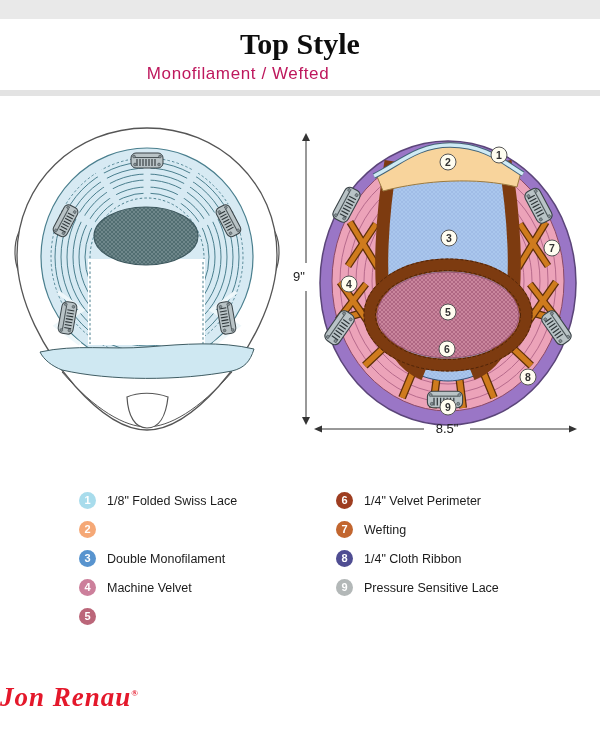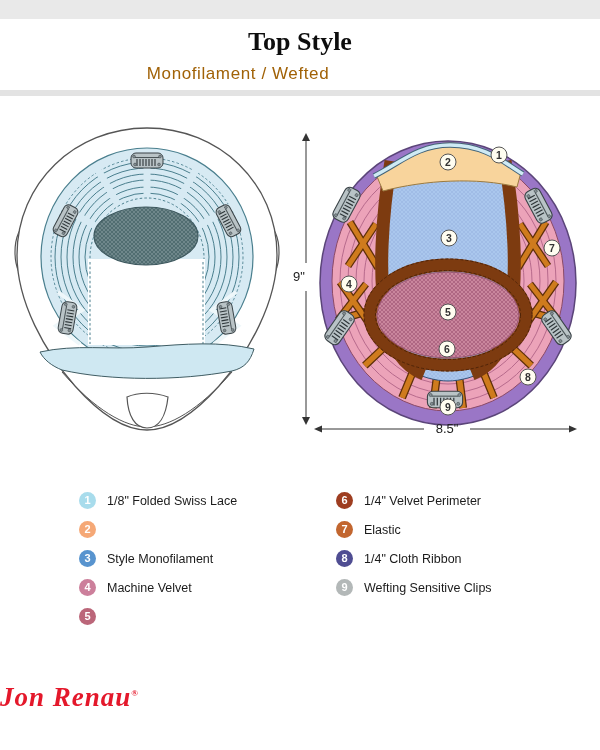--- a/index.html
+++ b/index.html
@@ -1,22 +1,22 @@
 <!DOCTYPE html>
 <html><head>
 <meta charset="utf-8">
 <style>
   html,body{margin:0;padding:0;background:#fff;}
   .page{position:relative;width:600px;height:750px;background:#ffffff;overflow:hidden;
         font-family:"Liberation Sans", sans-serif;}
   .topbar{position:absolute;top:0;left:0;width:600px;height:19px;background:#e9e9e9;}
   .title{position:absolute;top:27px;left:0;width:600px;text-align:center;
-         font-family:"Liberation Serif", serif;font-weight:bold;font-size:26px;color:#0d0d0d;}
+         font-family:"Liberation Serif", serif;font-weight:bold;font-size:30px;color:#0d0d0d;}
   .subtitle{position:absolute;top:64px;left:0;width:476px;text-align:center;
-            font-size:17px;color:#a16207;letter-spacing:0.6px;}
+            font-size:17px;color:#be185d;letter-spacing:0.6px;}
   .divider{position:absolute;top:90px;left:0;width:600px;height:6px;background:#e3e3e3;}
   .fig{position:absolute;top:0;left:0;width:600px;height:750px;}
   .legend-col{position:absolute;display:flex;flex-direction:column;}
   .legend-col.left{left:79px;top:486px;}
   .legend-col.right{left:336px;top:486px;}
   .legend-row{display:flex;align-items:center;height:29px;}
   .dot{width:17px;height:17px;border-radius:50%;color:#ffffff;font-size:11px;font-weight:bold;
        line-height:17px;text-align:center;flex:0 0 17px;}
   .legend-label{margin-left:11px;font-size:12.5px;color:#1b1b1b;white-space:nowrap;}
   .brand{position:absolute;top:682px;left:0;width:600px;text-align:left;
@@ -233,45 +233,45 @@
   <div class="legend-col left">
     <div class="legend-row">
       <span class="dot" style="background: rgb(168, 220, 236);">1</span>
       <span class="legend-label">1/8" Folded Swiss Lace</span>
     </div>
     <div class="legend-row">
       <span class="dot" style="background: rgb(245, 168, 118);">2</span>
     </div>
     <div class="legend-row">
       <span class="dot" style="background: rgb(88, 148, 207);">3</span>
-      <span class="legend-label">Style Monofilament</span>
+      <span class="legend-label">Double Monofilament</span>
     </div>
     <div class="legend-row">
       <span class="dot" style="background: rgb(204, 127, 155);">4</span>
       <span class="legend-label">Machine Velvet</span>
     </div>
     <div class="legend-row">
       <span class="dot" style="background: rgb(187, 102, 121);">5</span>
     </div>
   </div>
 
   <div class="legend-col right">
     <div class="legend-row">
       <span class="dot" style="background: rgb(158, 61, 32);">6</span>
       <span class="legend-label">1/4" Velvet Perimeter</span>
     </div>
     <div class="legend-row">
       <span class="dot" style="background: rgb(194, 102, 47);">7</span>
-      <span class="legend-label">Elastic</span>
+      <span class="legend-label">Wefting</span>
     </div>
     <div class="legend-row">
       <span class="dot" style="background: rgb(79, 77, 146);">8</span>
       <span class="legend-label">1/4" Cloth Ribbon</span>
     </div>
     <div class="legend-row">
       <span class="dot" style="background: rgb(179, 184, 184);">9</span>
-      <span class="legend-label">Wefting Sensitive Clips</span>
+      <span class="legend-label">Pressure Sensitive Lace</span>
     </div>
   </div>
 
   <div class="brand"><span style="color: rgb(228, 24, 43);">Jon Renau</span><sup style="color: rgb(228, 24, 43);">®</sup></div>
 
 </div>
 
 </body></html>

